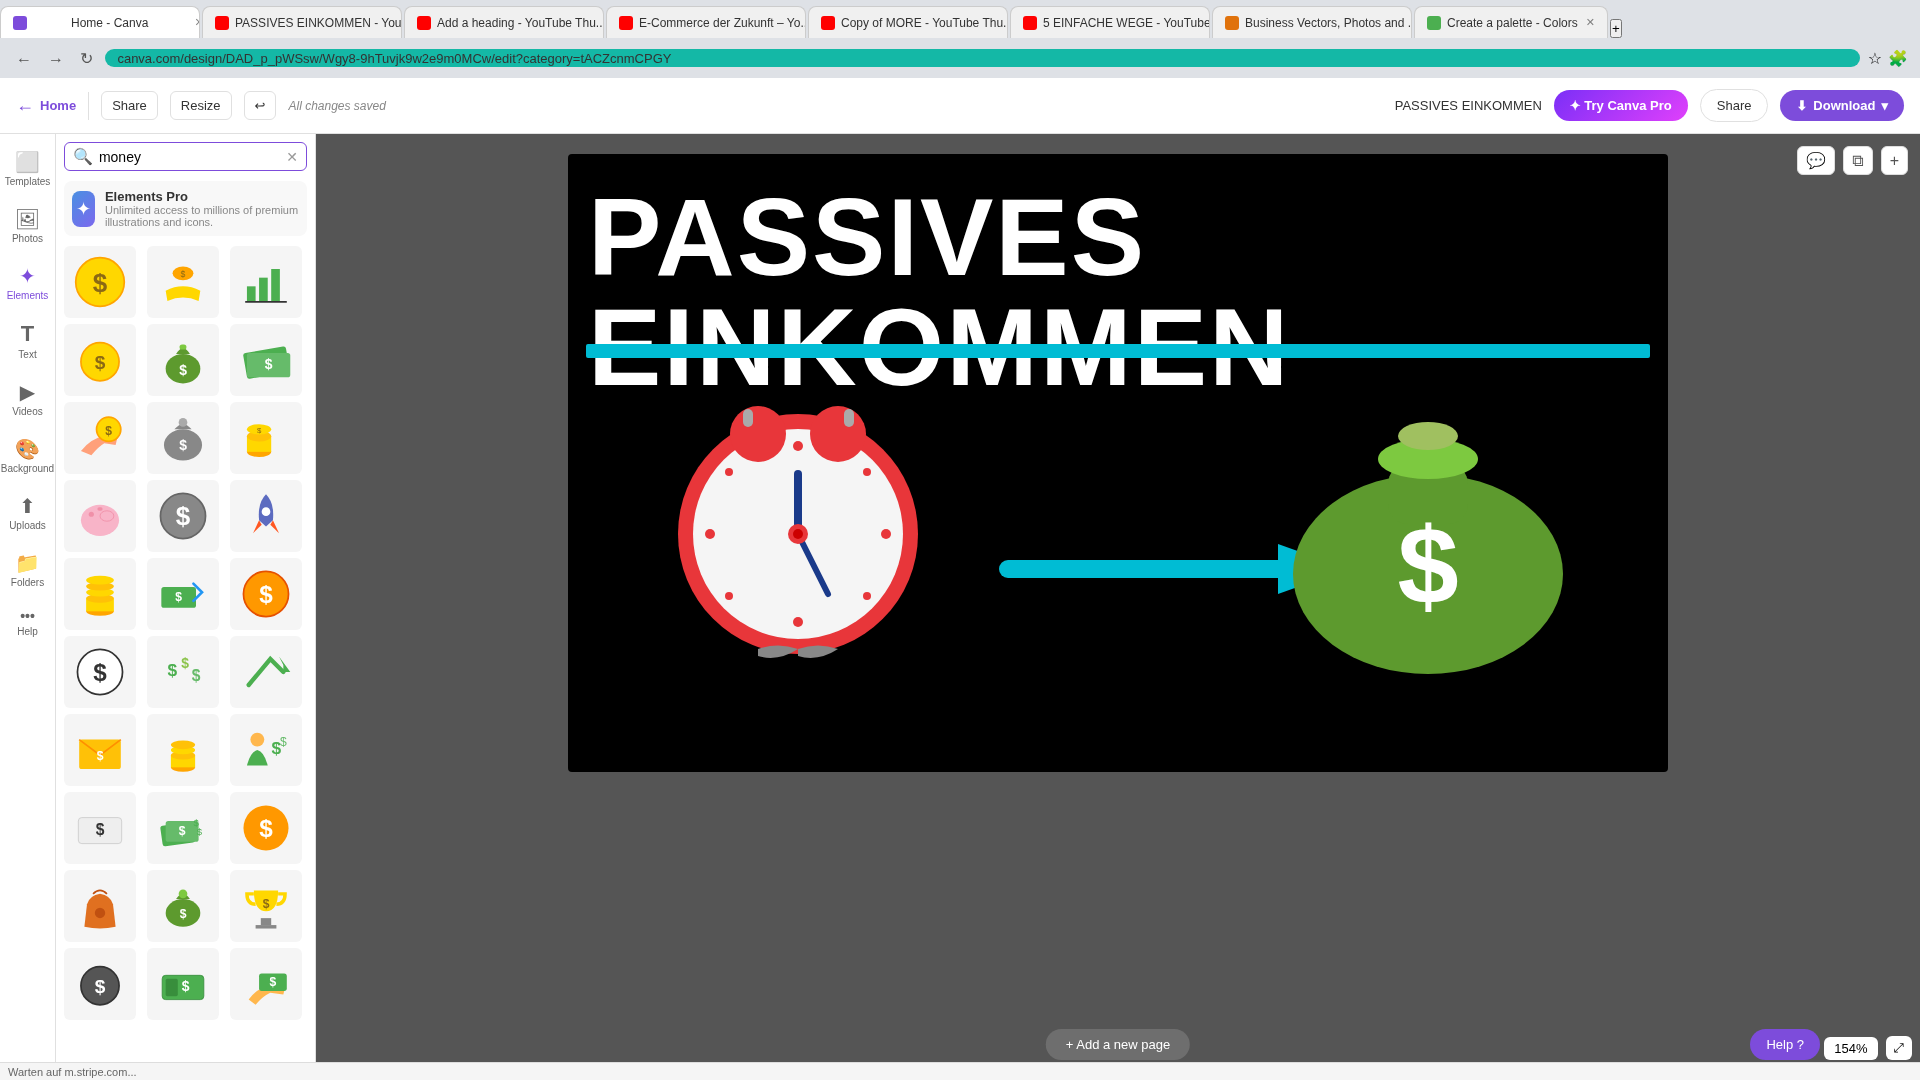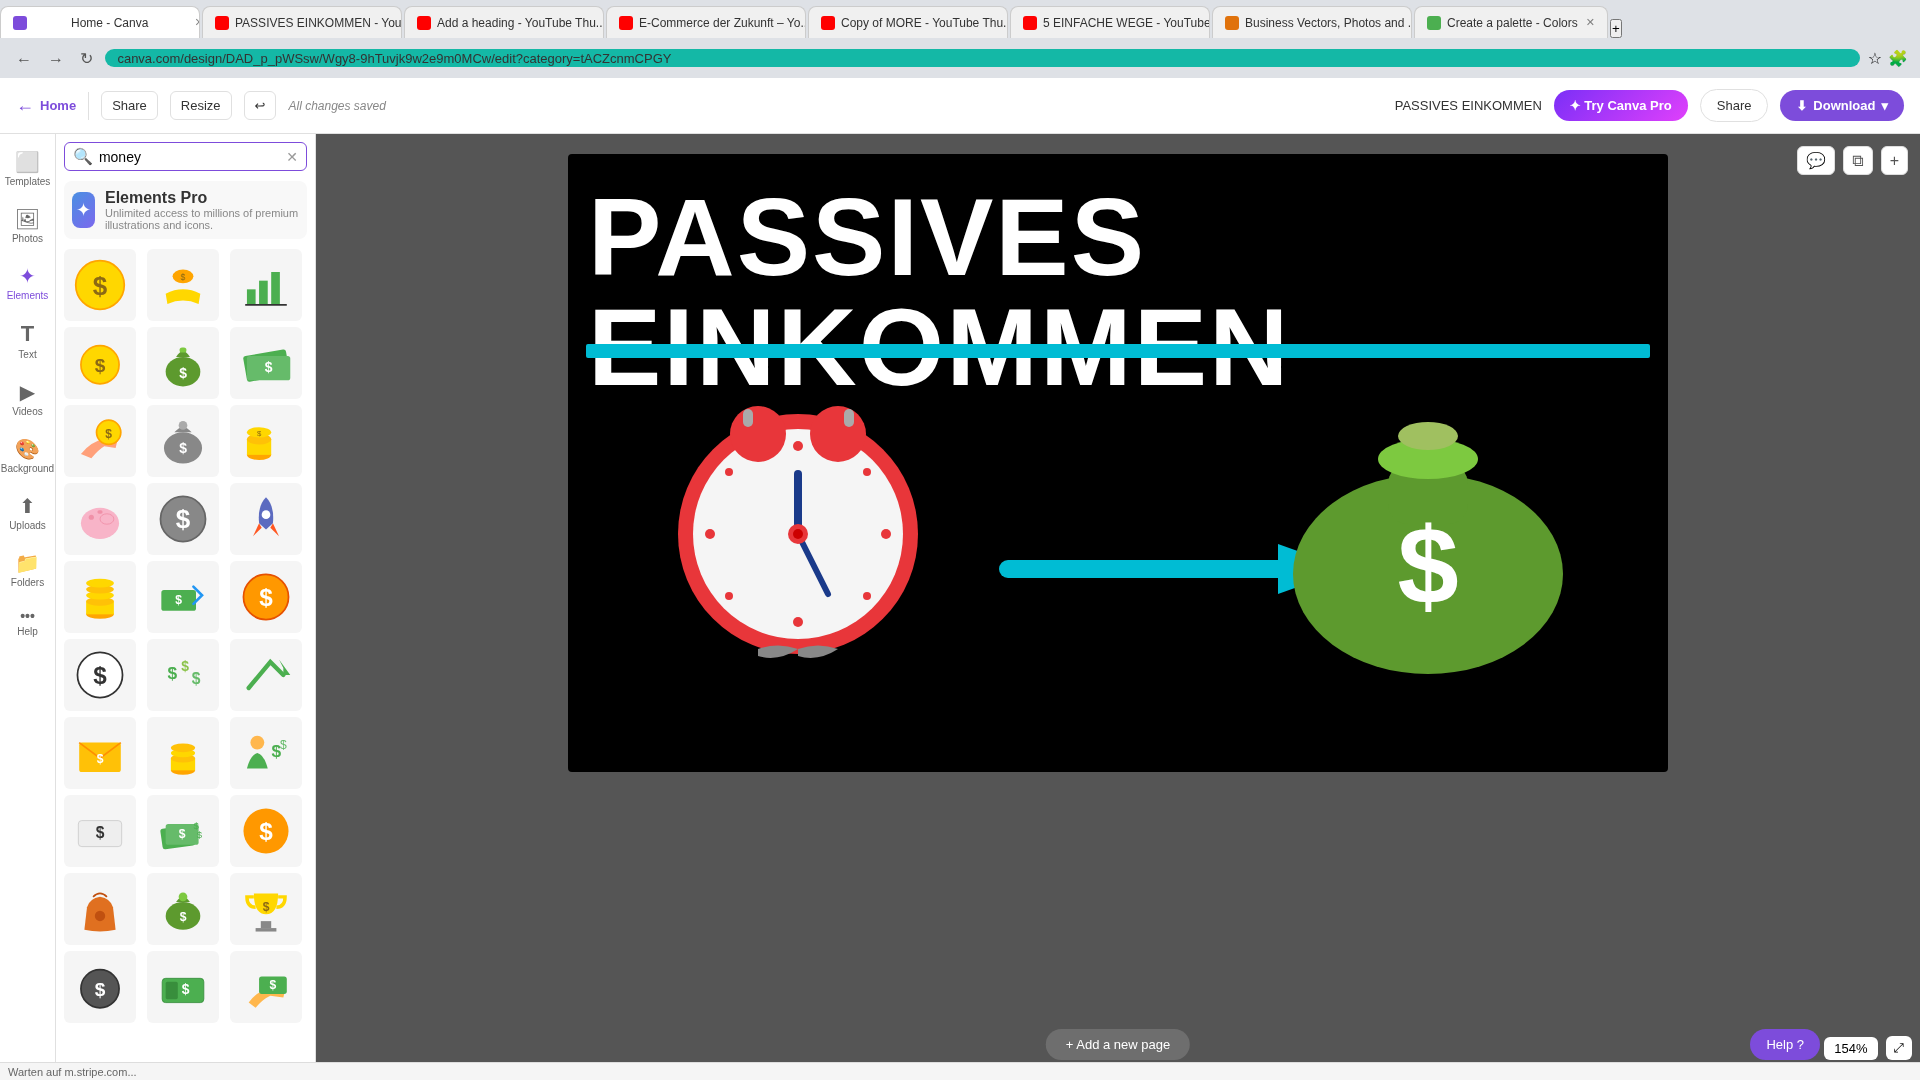--- a/index.html
+++ b/index.html
@@ -43,21 +43,21 @@
 
     
     .search-panel { width: 260px; background: #fff; border-right: 1px solid #e0e0e0; overflow-y: auto; padding: 8px; }
     .search-input-row { display: flex; align-items: center; border: 1.5px solid #7d4cdb; border-radius: 6px; padding: 4px 8px; margin-bottom: 10px; gap: 6px; }
     .search-input-row input { border: none; outline: none; flex: 1; font-size: 14px; }
     .search-input-row .clear-btn { cursor: pointer; color: #999; font-size: 14px; }
 
     
     .elements-pro { display: flex; align-items: center; gap: 10px; padding: 8px; background: #f8f8f8; border-radius: 8px; margin-bottom: 10px; }
     .ep-icon { width: 36px; height: 36px; background: linear-gradient(135deg, #4a90e2, #7b68ee); border-radius: 8px; display: flex; align-items: center; justify-content: center; font-size: 18px; color: #fff; }
-    .ep-text .ep-title { font-size: 16px; font-weight: 600; color: #333; }
+    .ep-text .ep-title { font-size: 13px; font-weight: 600; color: #333; }
     .ep-text .ep-desc { font-size: 11px; color: #888; }
 
     
     .elements-grid { display: grid; grid-template-columns: repeat(3, 1fr); gap: 6px; }
     .elem-cell { width: 72px; height: 72px; background: #f5f5f5; border-radius: 6px; display: flex; align-items: center; justify-content: center; font-size: 32px; cursor: pointer; overflow: hidden; position: relative; }
     .elem-cell svg { width: 52px; height: 52px; }
 
     
     .canvas-area { flex: 1; background: #555; display: flex; flex-direction: column; align-items: center; overflow: hidden; position: relative; }
     .canvas-controls { position: absolute; top: 12px; right: 12px; display: flex; gap: 8px; z-index: 10; }

